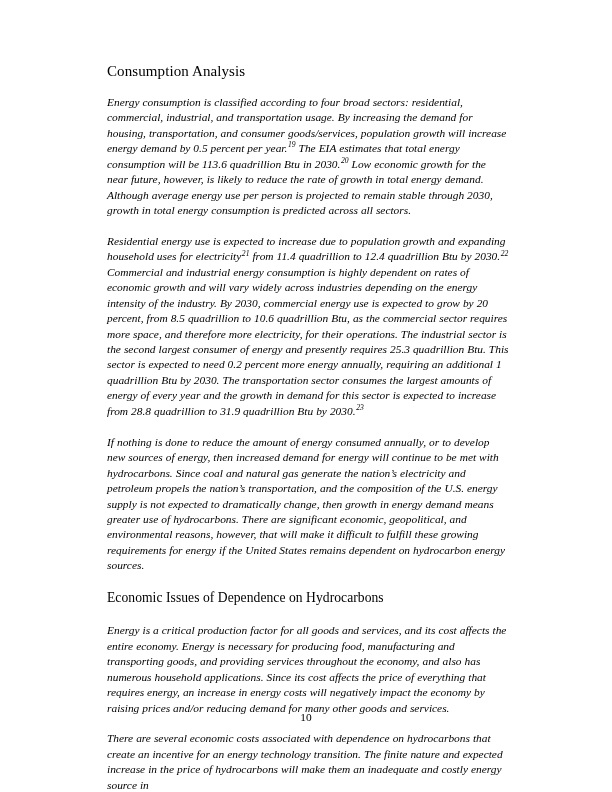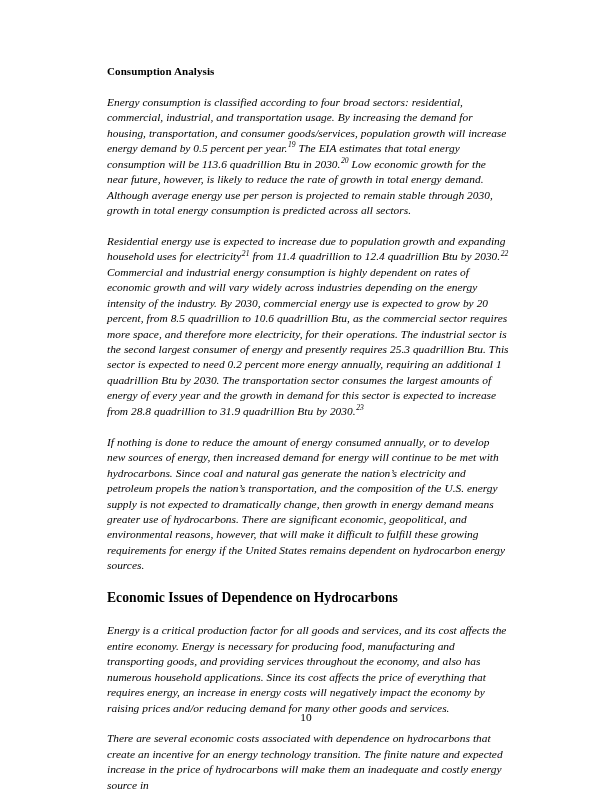--- a/index.html
+++ b/index.html
@@ -23,29 +23,29 @@
     height: 792px;
     background: #ffffff;
   }
   .content {
     position: absolute;
     left: 107px;
     top: 64px;
     width: 402px;
   }
   .sub-heading {
-    font-size: 11px;
-    font-weight: bold;
+    font-size: 15px;
+    font-weight: normal;
     line-height: 15.4px;
     margin: 0 0 15.4px 0;
     letter-spacing: 0.1px;
   }
   .section-heading {
     font-size: 13.6px;
-    font-weight: bold;
+    font-weight: normal;
     line-height: 17px;
     margin: 0 0 17px 0;
     letter-spacing: 0.05px;
   }
   p.body-par {
     font-size: 11.4px;
     line-height: 15.45px;
     margin: 0 0 15.45px 0;
     text-align: left;
     word-spacing: 0.15px;

